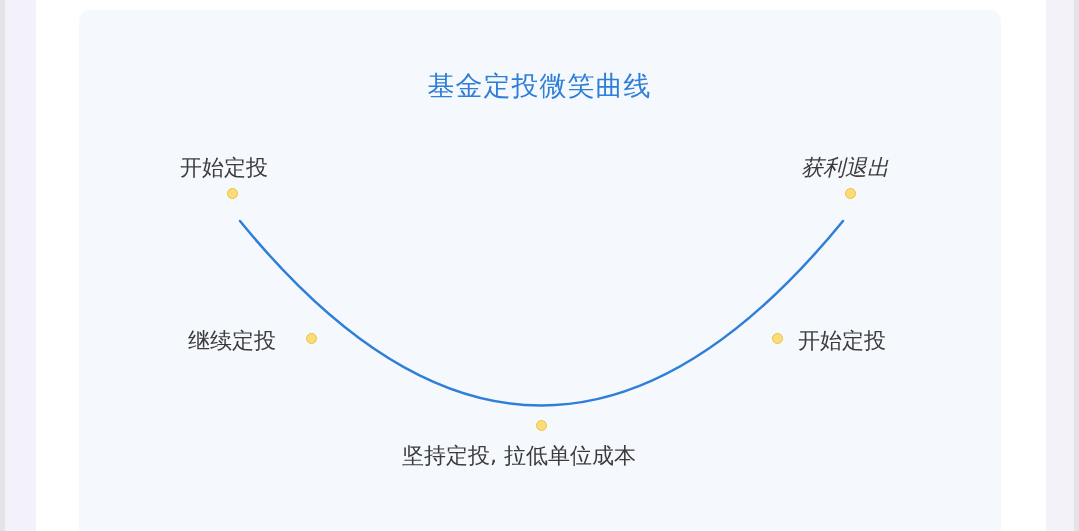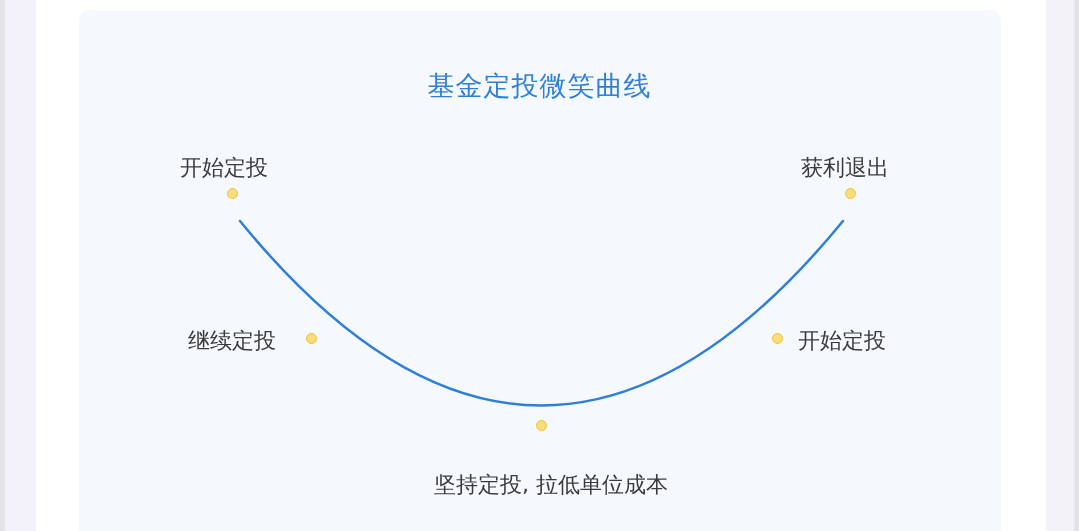--- a/index.html
+++ b/index.html
@@ -43,19 +43,19 @@
   <path d="M240,221 Q541,590 843,221" fill="none" stroke="#2f7fd6" stroke-width="2.5" stroke-linecap="round"></path>
 </svg>
 
 <div class="label" style="left:180px; top:153px;">开始定投</div>
 <div class="dot" style="left:227px; top:188px;"></div>
 
 <div class="label" style="left:188px; top:326px;">继续定投</div>
 <div class="dot" style="left:306px; top:333px;"></div>
 
 <div class="dot" style="left:536px; top:420px;"></div>
-<div class="label" style="left:402px; top:470px;margin-left:32px;">坚持定投, 拉低单位成本</div>
+<div class="label" style="left:402px; top:441px;">坚持定投, 拉低单位成本</div>
 
 <div class="dot" style="left:772px; top:333px;"></div>
 <div class="label" style="left:798px; top:326px;">开始定投</div>
 
-<div class="label" style="left:801px; top:153px;">获利退出</div>
+<div class="label" style="left:801px; top:153px;font-style:italic;">获利退出</div>
 <div class="dot" style="left:845px; top:188px;"></div>
 
 </body></html>

